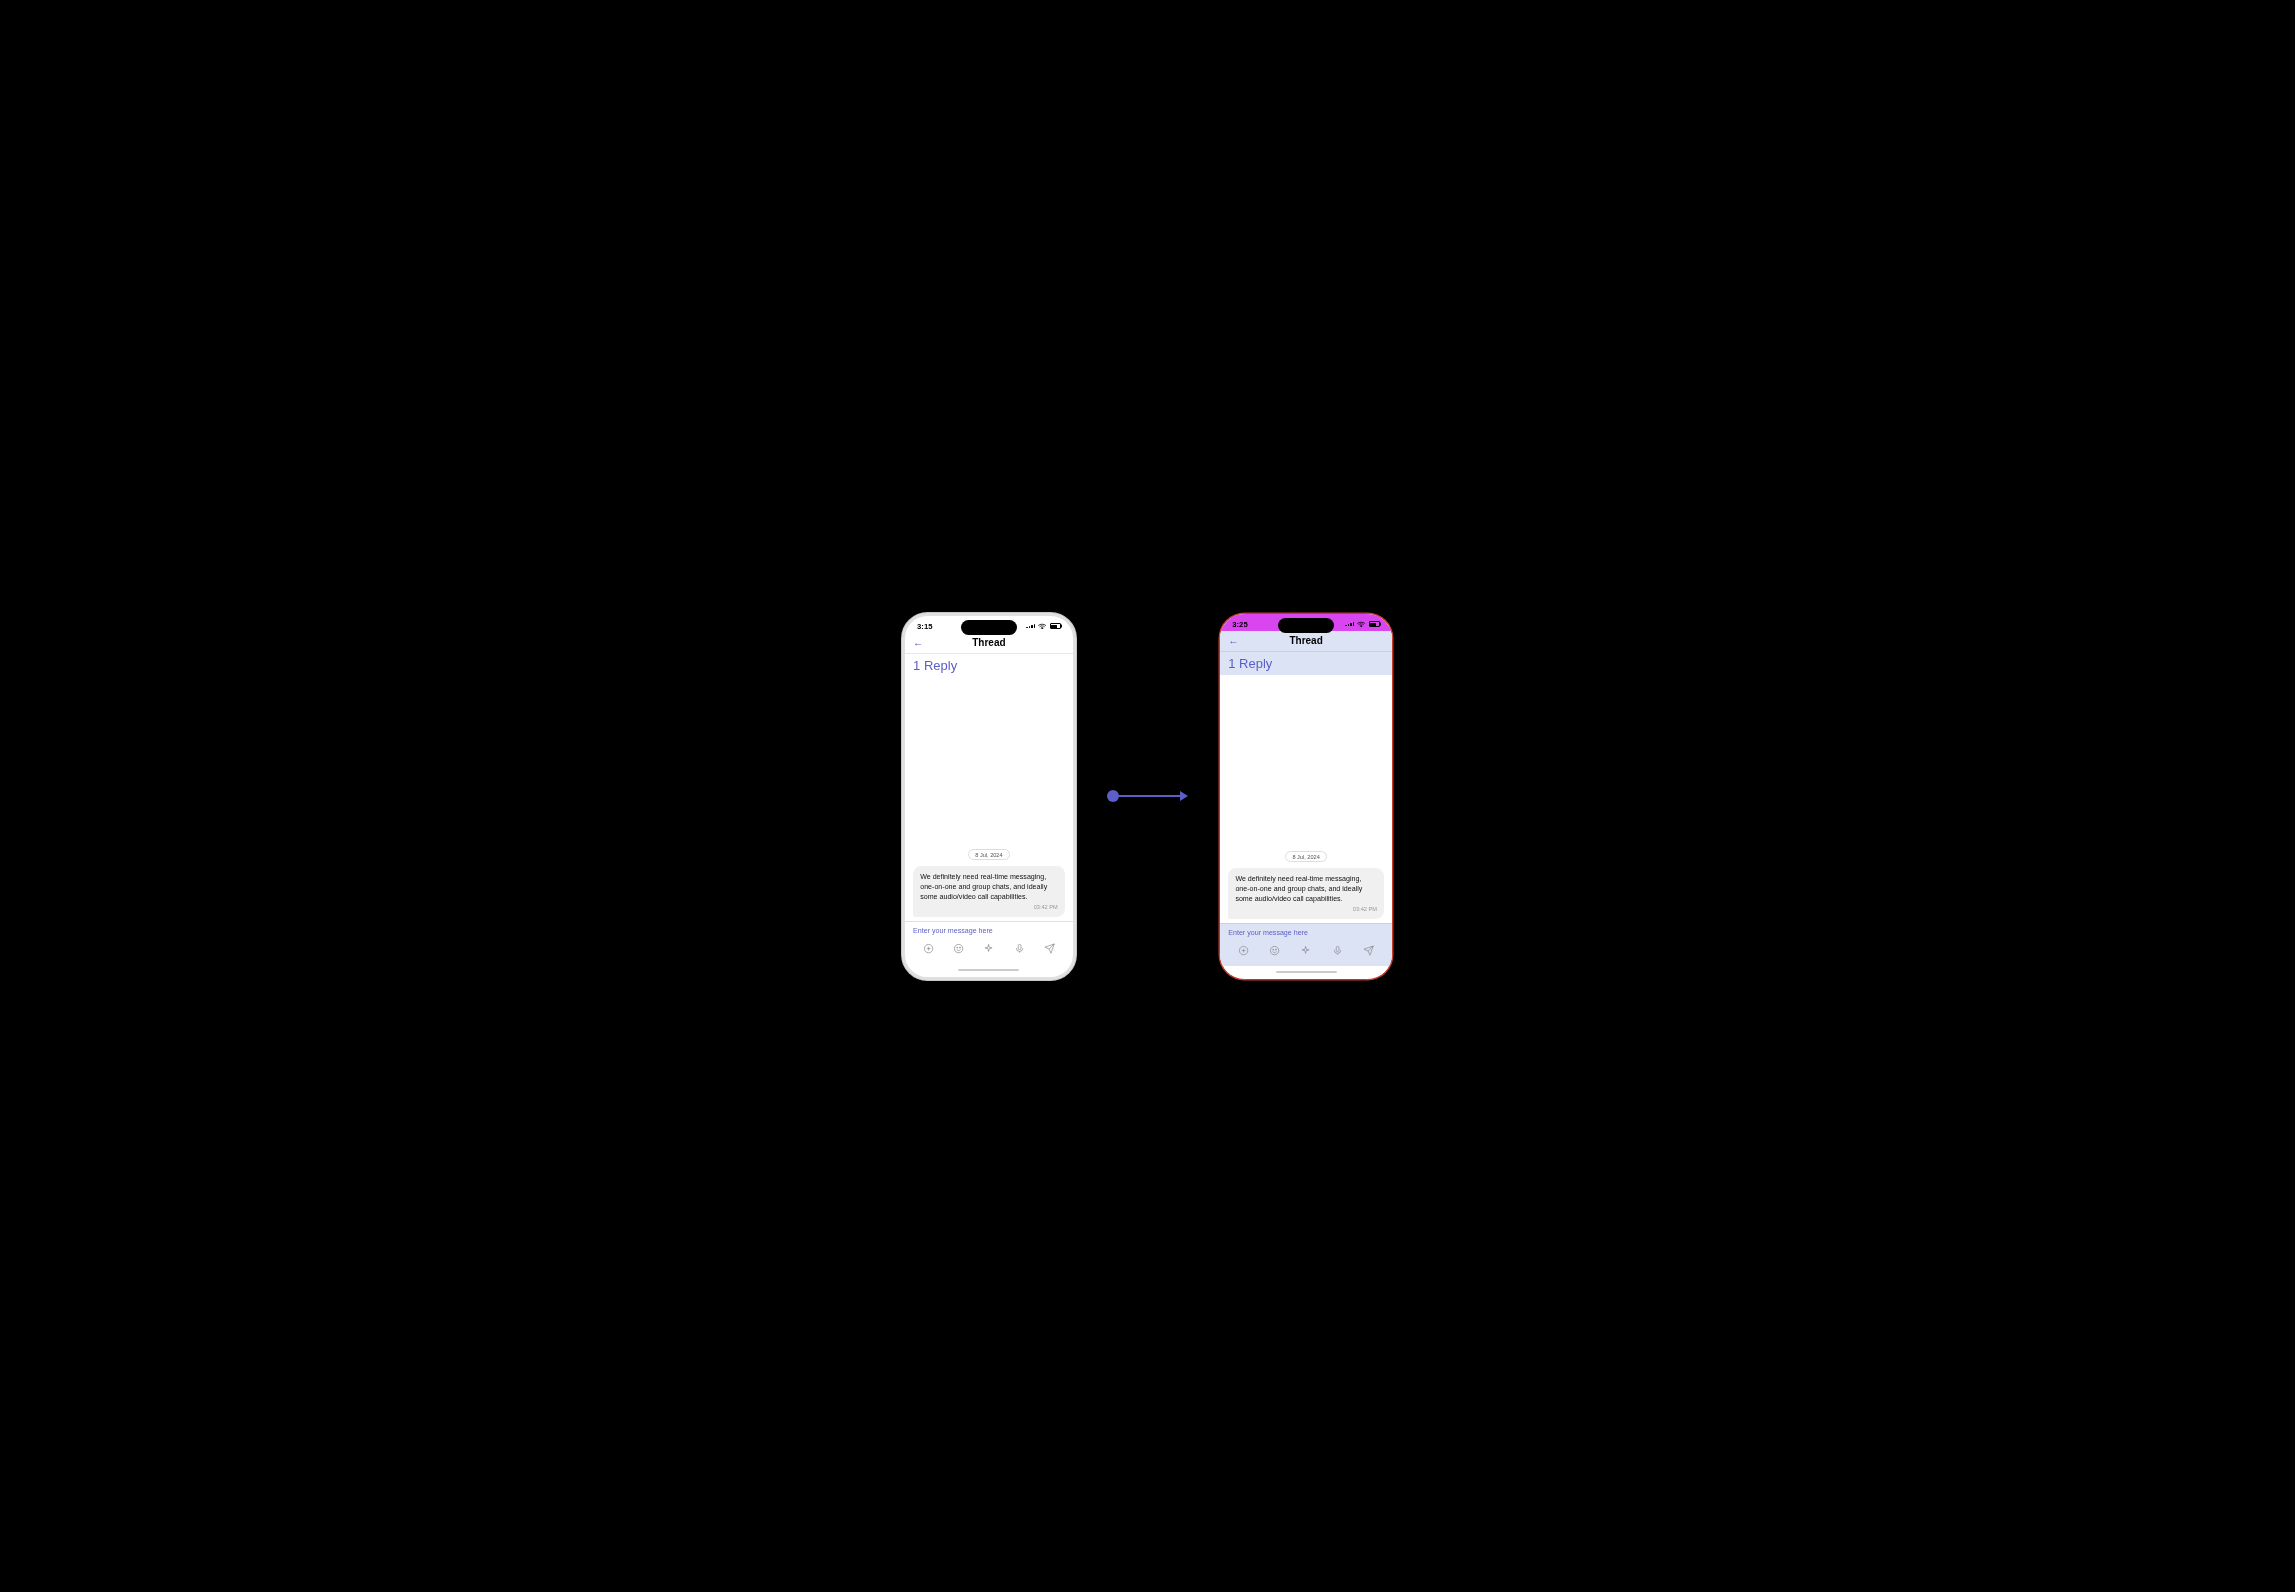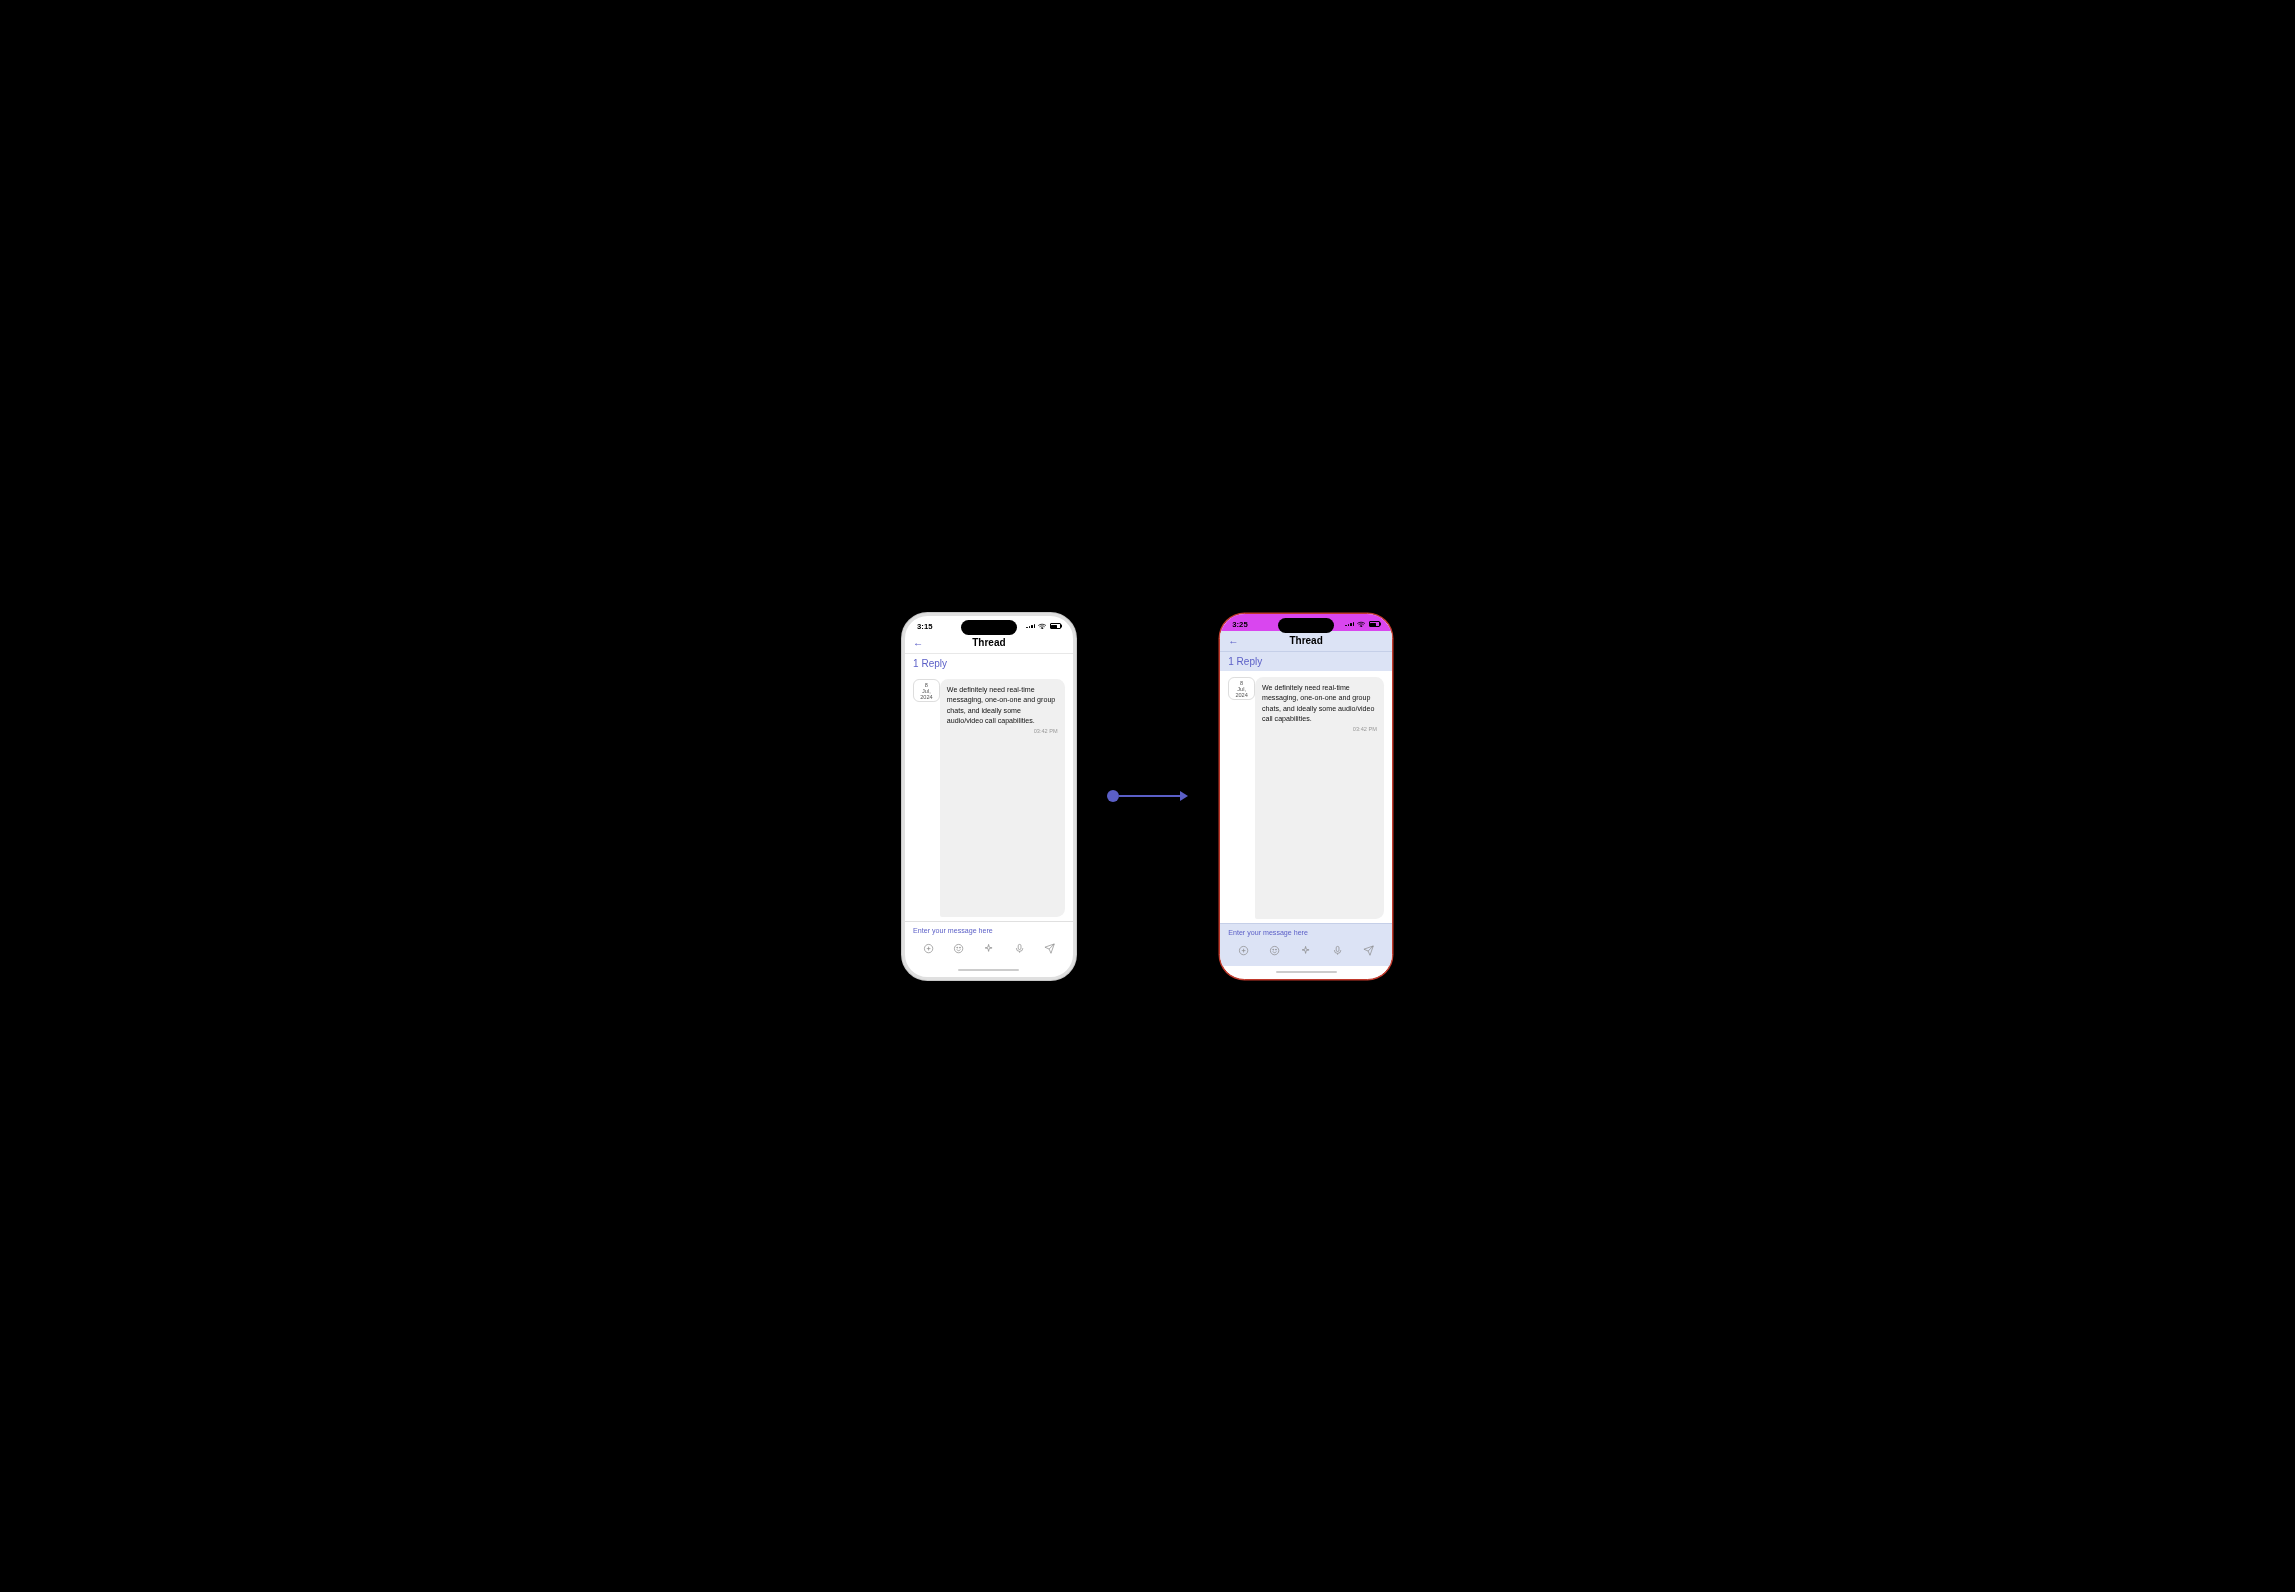--- a/index.html
+++ b/index.html
@@ -139,29 +139,29 @@
     
     .reply-bar {
       padding: 4.1px 8.2px;
       flex-shrink: 0;
     }
     .reply-bar.highlighted-reply {
       background: #dce3f5;
     }
     .reply-text {
       color: #5b5fc7;
-      font-size: 10px;
+      font-size: 13px;
       font-weight: 500;
     }
     
     .message-area {
       flex: 1;
       overflow: hidden;
       display: flex;
-      flex-direction: row;
+      flex-direction: column;
       justify-content: flex-end;
       padding: 6.1px 8.2px 4.1px;
     }
     .date-label {
       text-align: center;
       margin-bottom: 5.1px;
     }
     .date-badge {
       display: inline-block;
       background: #fff;

